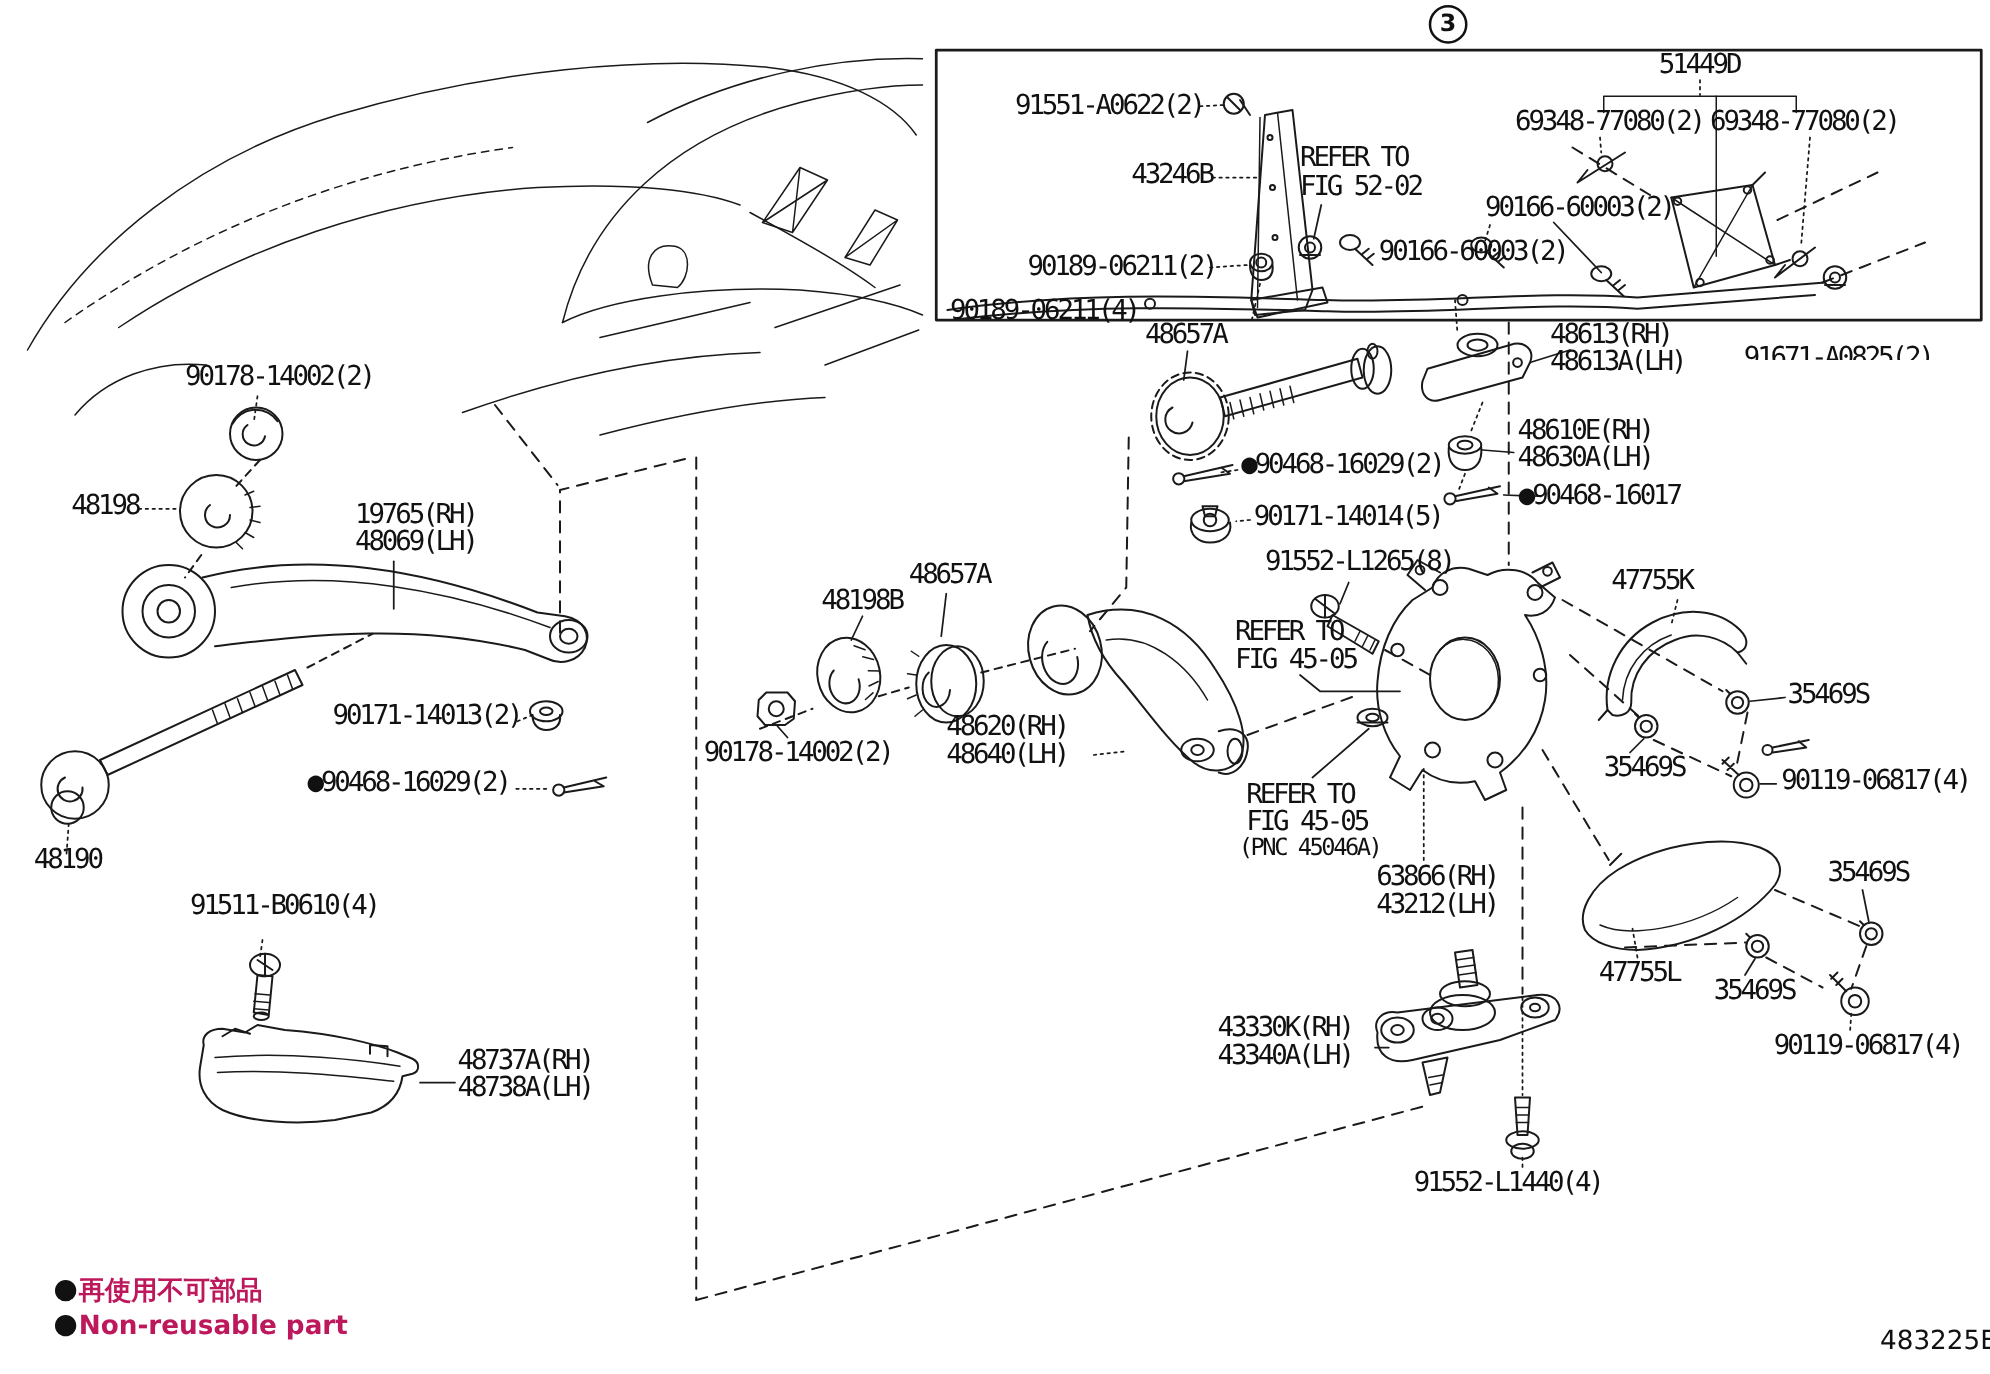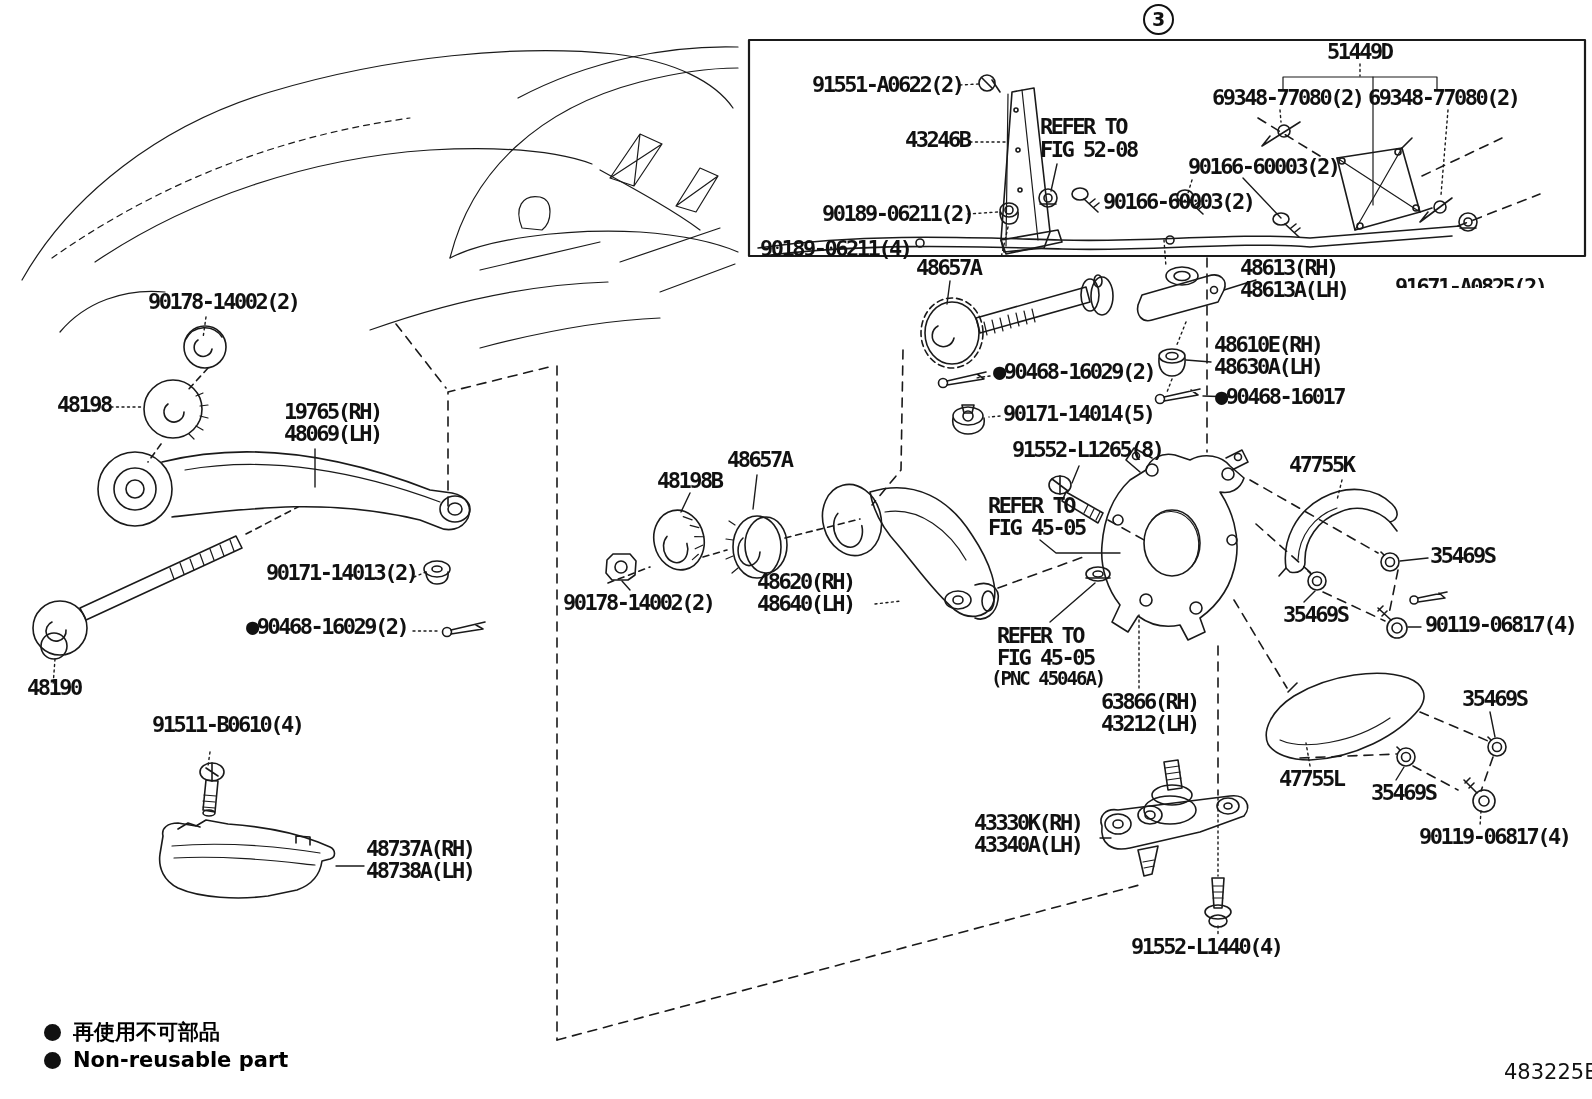--- a/index.html
+++ b/index.html
@@ -7,29 +7,29 @@
          font-family:"DejaVu Sans Mono",monospace;color:#111;}
   svg{position:absolute;left:0;top:0;}
   svg *{vector-effect:non-scaling-stroke;}
   .st{fill:none;stroke:#1a1a1a;stroke-width:1.6;stroke-linecap:round;stroke-linejoin:round;}
   .thin{stroke-width:1.2;}
   .bx{stroke-width:2.2;}
   .dh{stroke-dasharray:9,7;}   
   .dm{stroke-dasharray:6,5;}   
   .dt{stroke-dasharray:2,3.5;stroke-width:1.4;} 
   .ld{stroke-width:1.4;}
-  .lbl{position:absolute;font-family:"DejaVu Sans Mono",monospace;font-weight:bold;
+  .lbl{position:absolute;font-family:"DejaVu Sans Mono",monospace;font-weight:normal;
        font-size:22px;line-height:22px;letter-spacing:-2.5px;white-space:nowrap;color:#111;}
   .lbl.sm{font-size:19px;line-height:19px;letter-spacing:-2px;}
   .clip{height:12px;overflow:hidden;margin-top:31px;}
   .viewnum{position:absolute;left:1143px;top:4px;width:27px;height:27px;border:2px solid #111;
        border-radius:50%;text-align:center;font-size:19px;line-height:26px;font-weight:bold;
        font-family:"DejaVu Sans",sans-serif;letter-spacing:0;}
-  .legend-row{position:absolute;display:flex;align-items:center;gap:12px;
-       font-family:"DejaVu Sans",sans-serif;font-weight:bold;font-size:21px;color:#000000;}
+  .legend-row{position:absolute;display:flex;align-items:center;gap:2px;
+       font-family:"DejaVu Sans",sans-serif;font-weight:bold;font-size:21px;color:#be185d;}
   .dot{width:17px;height:17px;border-radius:50%;background:#111;flex:0 0 auto;}
   .figcode{position:absolute;left:1504px;top:1060px;font-family:"DejaVu Sans",sans-serif;
        font-size:21px;color:#111;letter-spacing:0;}
 </style>
 </head>
 <body>
 
 <div id="stage">
 
 <svg width="1592" height="1099" viewBox="0 0 1592 1099">
@@ -384,21 +384,21 @@
     <path d="M1164,240 L1166,267 M1186,322 L1176,347 M1172,379 L1167,392"></path>
     <path d="M1192,180 L1188,193"></path>
   </g>
 </svg>
 
 <div class="viewnum">3</div>
 
 <div class="lbl" style="left:812px;top:74px">91551-A0622(2)</div>
 <div class="lbl" style="left:905px;top:129px">43246B</div>
 <div class="lbl" style="left:1040px;top:116px">REFER TO</div>
-<div class="lbl" style="left:1040px;top:139px">FIG 52-08</div>
+<div class="lbl" style="left:1040px;top:139px">FIG 52-02</div>
 <div class="lbl" style="left:822px;top:203px">90189-06211(2)</div>
 <div class="lbl" style="left:760px;top:238px">90189-06211(4)</div>
 <div class="lbl" style="left:1188px;top:156px">90166-60003(2)</div>
 <div class="lbl" style="left:1103px;top:191px">90166-60003(2)</div>
 <div class="lbl" style="left:1327px;top:41px">51449D</div>
 <div class="lbl" style="left:1212px;top:87px">69348-77080(2)</div>
 <div class="lbl" style="left:1368px;top:87px">69348-77080(2)</div>
 <div class="lbl clip" style="left:1395px;top:245px">91671-A0825(2)</div>
 <div class="lbl" style="left:148px;top:291px">90178-14002(2)</div>
 <div class="lbl" style="left:57px;top:394px">48198</div>

